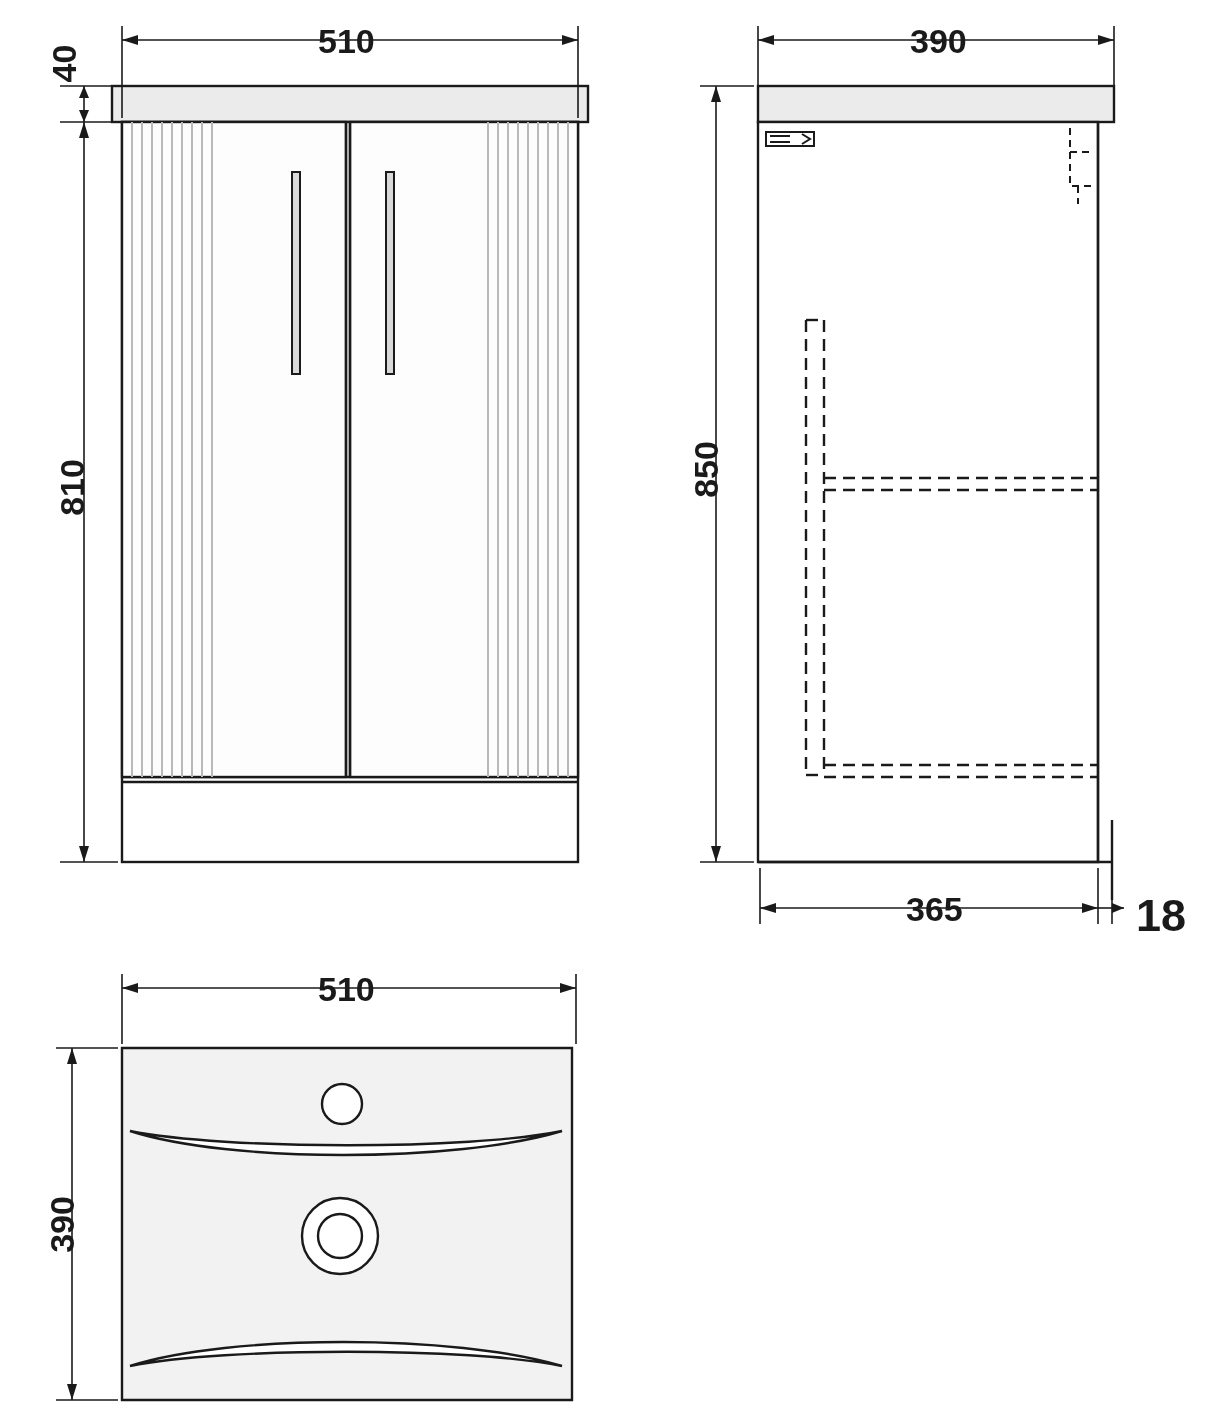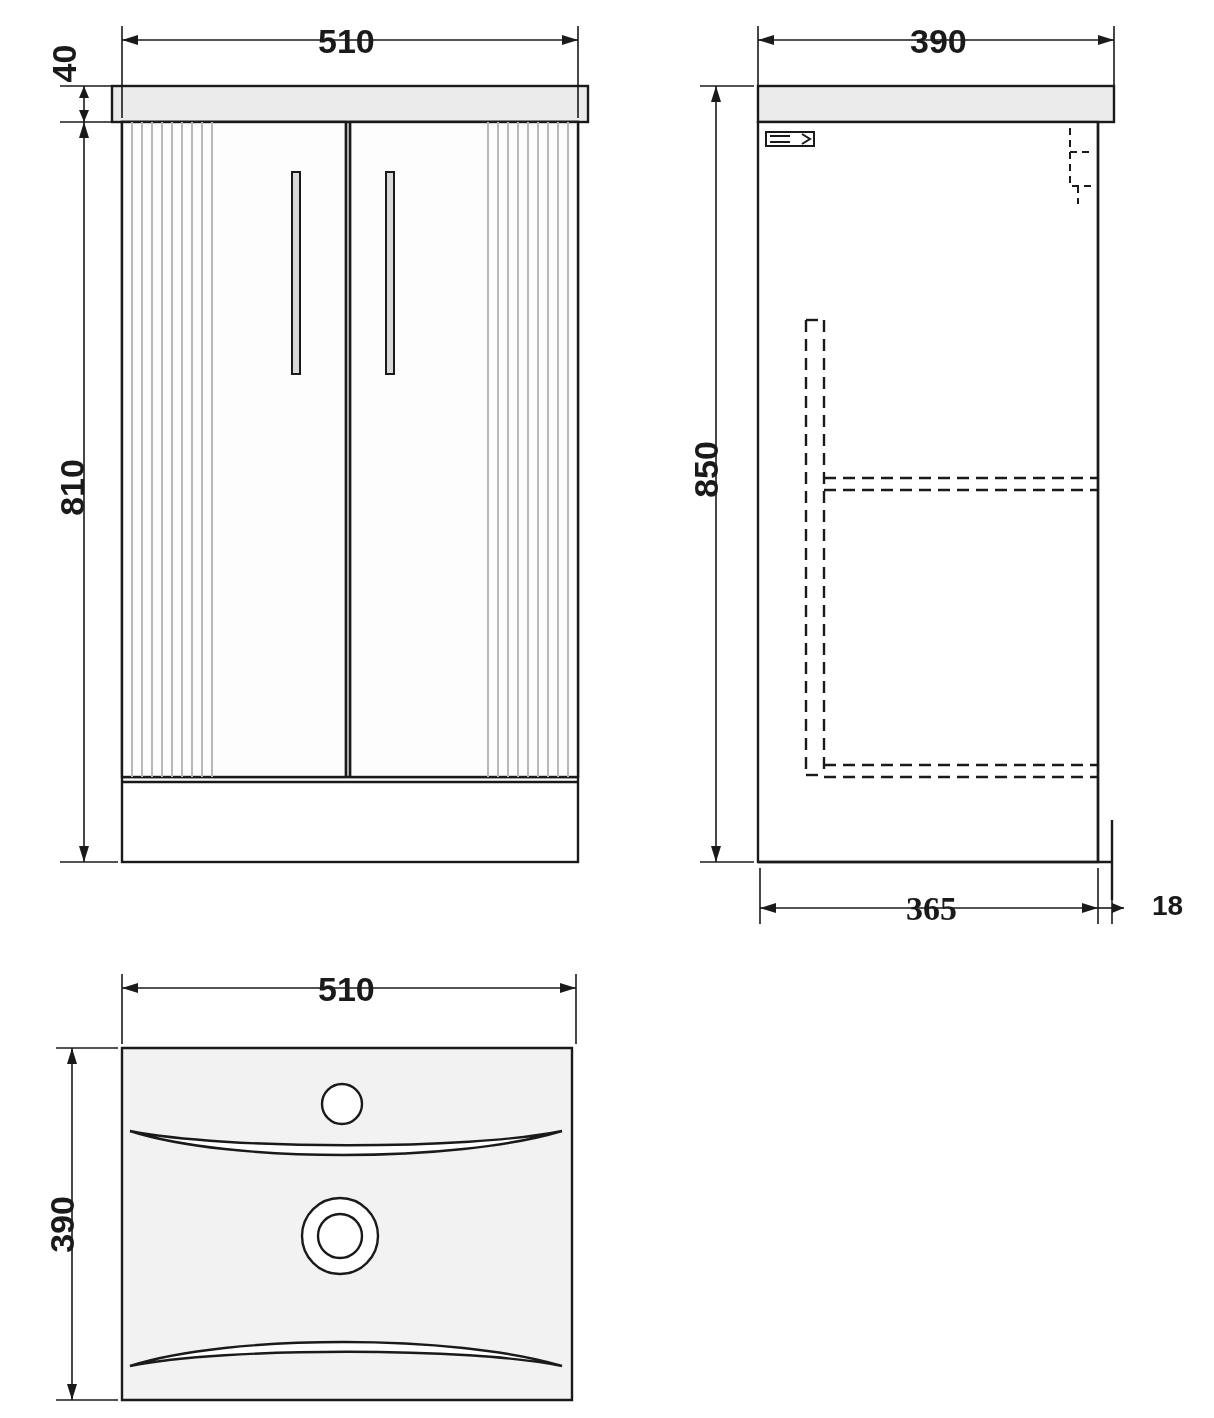--- a/index.html
+++ b/index.html
@@ -185,21 +185,21 @@
   <div class="dim-label" style="left:318px;top:22px;font-size:34px;">510</div>
 
   <div class="dim-label vert" style="left:46px;top:44px;font-size:34px;transform:rotate(-90deg);">40</div>
 
   <div class="dim-label vert" style="left:44px;top:468px;font-size:34px;transform:rotate(-90deg);">810</div>
 
   <div class="dim-label" style="left:910px;top:22px;font-size:34px;">390</div>
 
   <div class="dim-label vert" style="left:678px;top:450px;font-size:34px;transform:rotate(-90deg);">850</div>
 
-  <div class="dim-label" style="left:906px;top:890px;font-size:34px;font-family:Liberation Serif, serif;">365</div>
-
-  <div class="dim-label" style="left:1136px;top:890px;font-size:28px;margin-left:16px;">18</div>
+  <div class="dim-label" style="left:906px;top:890px;font-size:34px;">365</div>
+
+  <div class="dim-label" style="left:1136px;top:890px;font-size:45px;">18</div>
 
   <div class="dim-label" style="left:318px;top:970px;font-size:34px;">510</div>
 
   <div class="dim-label vert" style="left:34px;top:1205px;font-size:34px;transform:rotate(-90deg);">390</div>
 
 </div>
 
 </body></html>

